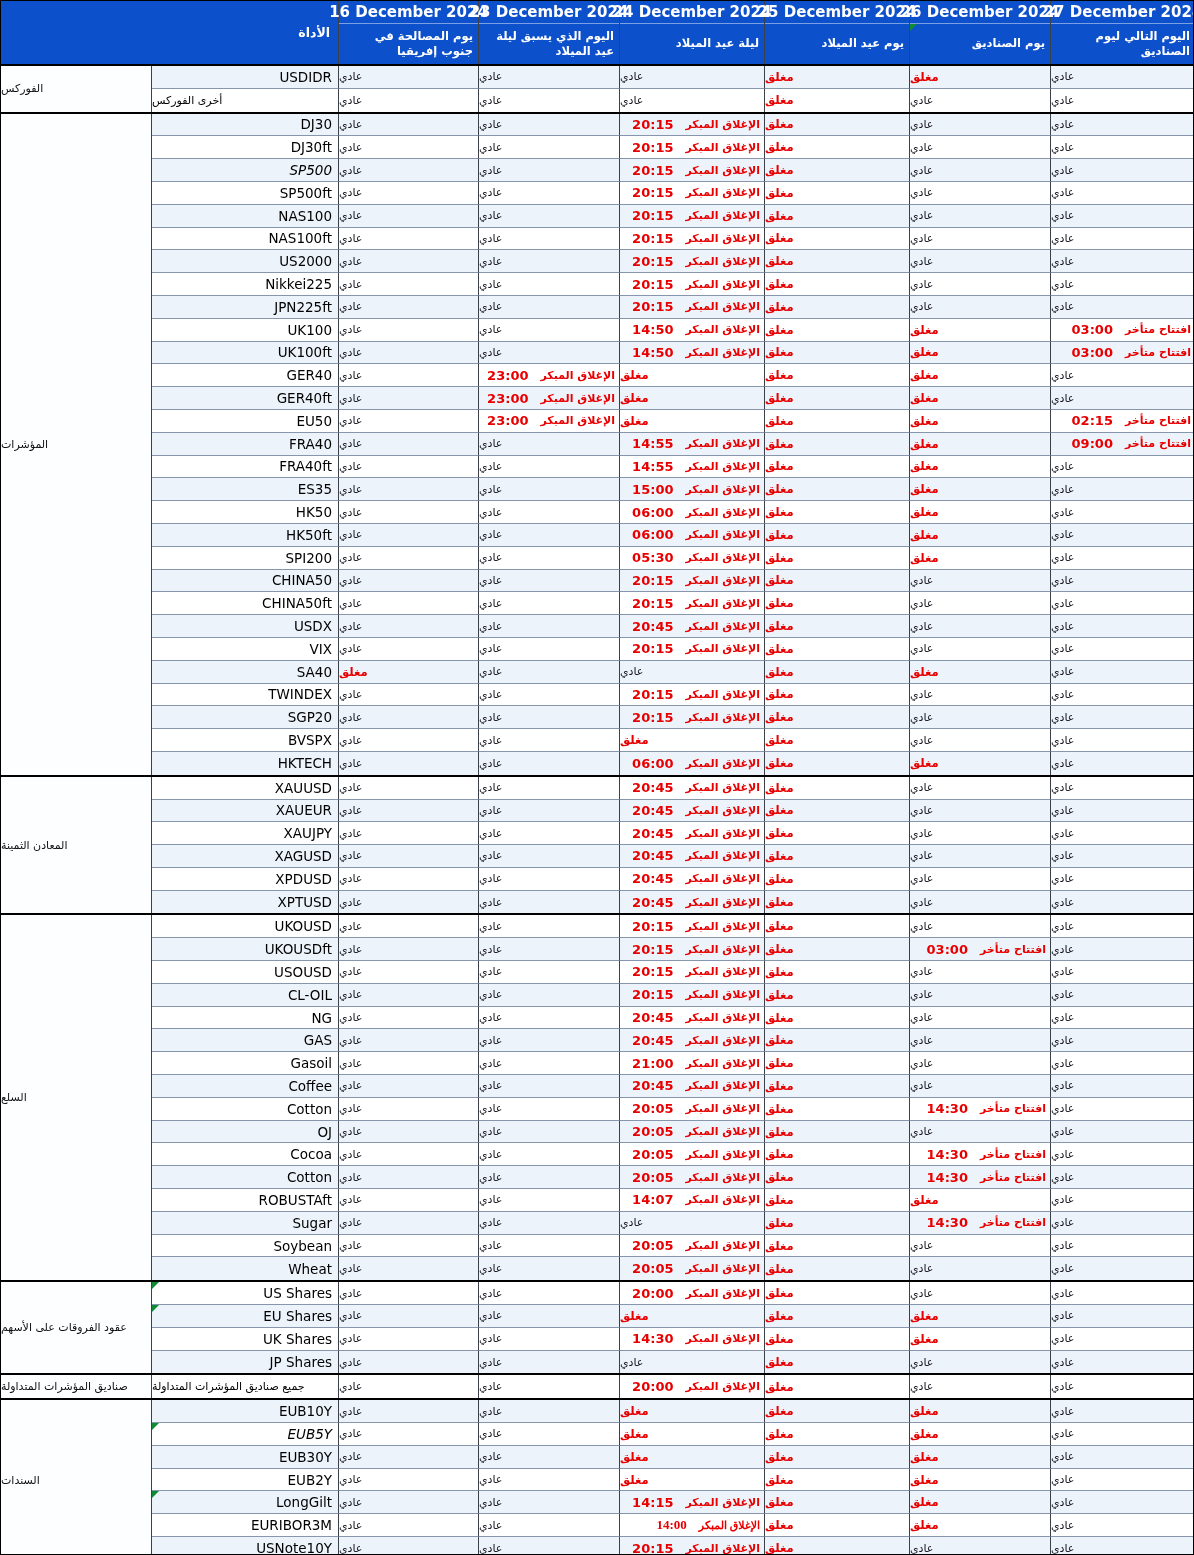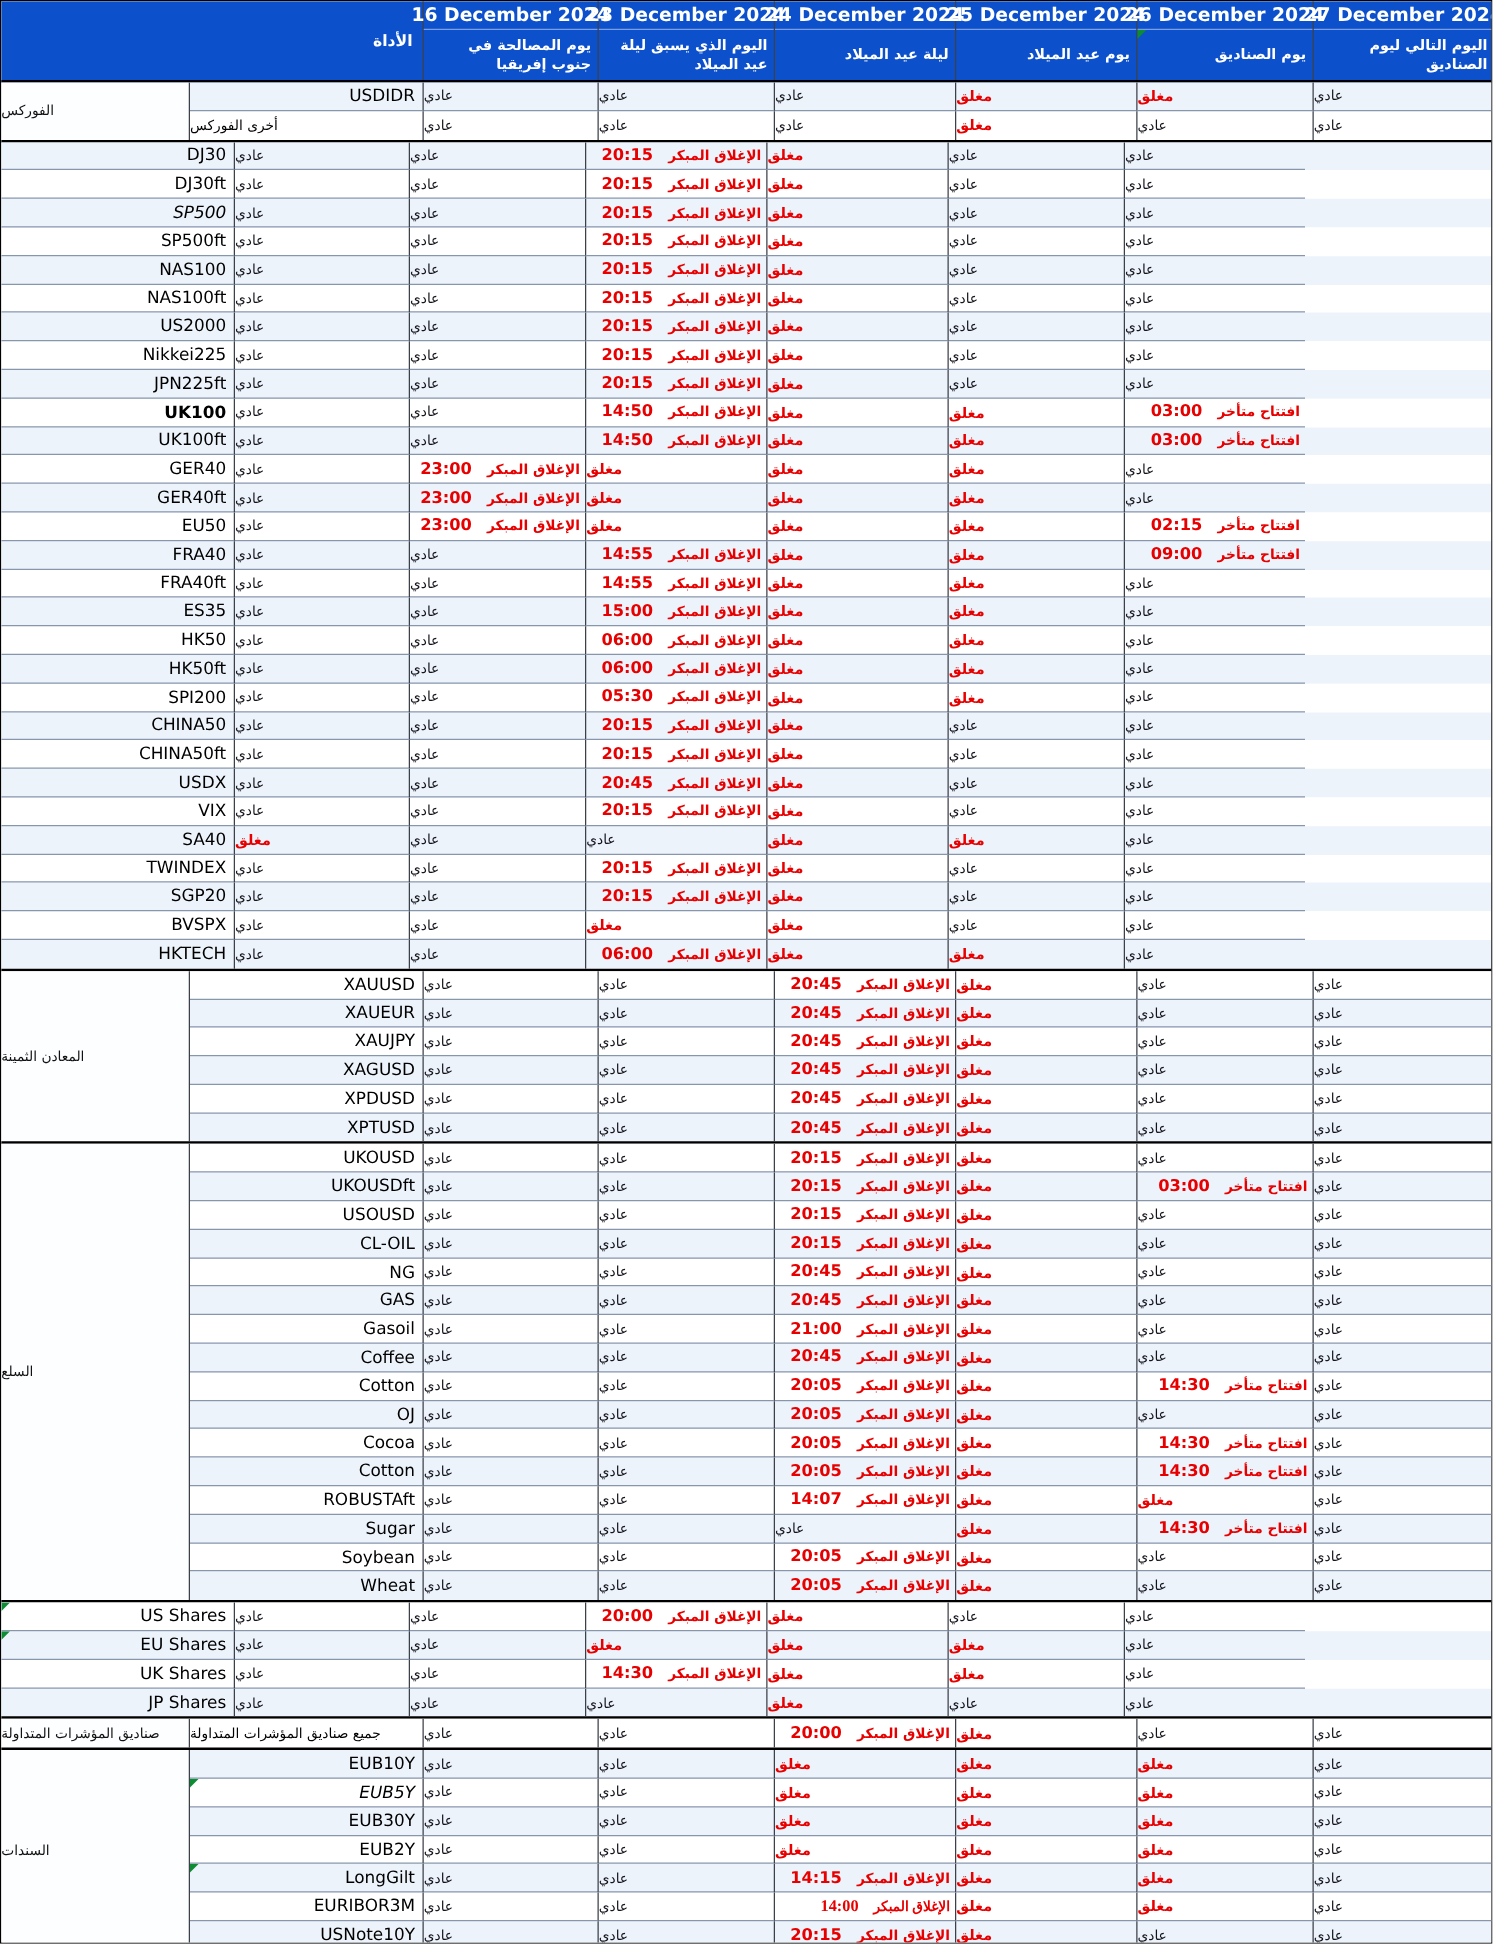--- a/index.html
+++ b/index.html
@@ -110,20 +110,21 @@
             <div class="cell v n" style="width: 140px; flex: 0 0 140px;">عادي</div>
             <div class="cell v n" style="width: 141px; flex: 0 0 141px;">عادي</div>
             <div class="cell v n" style="width: 145px; flex: 0 0 145px;">عادي</div>
             <div class="cell v c" style="width: 145px; flex: 0 0 145px;">مغلق</div>
             <div class="cell v n" style="width: 141px; flex: 0 0 141px;">عادي</div>
             <div class="cell v n" style="width: 144px; flex: 0 0 144px;">عادي</div>
           </div>
         </div>
       </div>
       <div class="section">
+        <div class="cat">المؤشرات</div>
         <div class="rows">
           <div class="row stripe">
             <div class="cell inst" style="width: 187px; flex: 0 0 187px;">DJ30</div>
             <div class="cell v n" style="width: 140px; flex: 0 0 140px;">عادي</div>
             <div class="cell v n" style="width: 141px; flex: 0 0 141px;">عادي</div>
             <div class="cell v rr" style="width: 145px; flex: 0 0 145px;">
               <span class="t">20:15</span>
               <span class="rl">الإغلاق المبكر</span>
             </div>
             <div class="cell v c" style="width: 145px; flex: 0 0 145px;">مغلق</div>
@@ -220,21 +221,21 @@
             <div class="cell v n" style="width: 141px; flex: 0 0 141px;">عادي</div>
             <div class="cell v rr" style="width: 145px; flex: 0 0 145px;">
               <span class="t">20:15</span>
               <span class="rl">الإغلاق المبكر</span>
             </div>
             <div class="cell v c" style="width: 145px; flex: 0 0 145px;">مغلق</div>
             <div class="cell v n" style="width: 141px; flex: 0 0 141px;">عادي</div>
             <div class="cell v n" style="width: 144px; flex: 0 0 144px;">عادي</div>
           </div>
           <div class="row">
-            <div class="cell inst" style="width: 187px; flex: 0 0 187px; font-weight: bold;">UK100</div>
+            <div class="cell inst" style="width: 187px; flex: 0 0 187px;">UK100</div>
             <div class="cell v n" style="width: 140px; flex: 0 0 140px;">عادي</div>
             <div class="cell v n" style="width: 141px; flex: 0 0 141px;">عادي</div>
             <div class="cell v rr" style="width: 145px; flex: 0 0 145px;">
               <span class="t">14:50</span>
               <span class="rl">الإغلاق المبكر</span>
             </div>
             <div class="cell v c" style="width: 145px; flex: 0 0 145px;">مغلق</div>
             <div class="cell v c" style="width: 141px; flex: 0 0 141px;">مغلق</div>
             <div class="cell v rr" style="width: 144px; flex: 0 0 144px;">
               <span class="t">03:00</span>
@@ -754,20 +755,21 @@
               <span class="t">20:05</span>
               <span class="rl">الإغلاق المبكر</span>
             </div>
             <div class="cell v c" style="width: 145px; flex: 0 0 145px;">مغلق</div>
             <div class="cell v n" style="width: 141px; flex: 0 0 141px;">عادي</div>
             <div class="cell v n" style="width: 144px; flex: 0 0 144px;">عادي</div>
           </div>
         </div>
       </div>
       <div class="section">
+        <div class="cat">عقود الفروقات على الأسهم</div>
         <div class="rows">
           <div class="row">
             <div class="cell inst mark" style="width: 187px; flex: 0 0 187px;">US Shares</div>
             <div class="cell v n" style="width: 140px; flex: 0 0 140px;">عادي</div>
             <div class="cell v n" style="width: 141px; flex: 0 0 141px;">عادي</div>
             <div class="cell v rr" style="width: 145px; flex: 0 0 145px;">
               <span class="t">20:00</span>
               <span class="rl">الإغلاق المبكر</span>
             </div>
             <div class="cell v c" style="width: 145px; flex: 0 0 145px;">مغلق</div>

